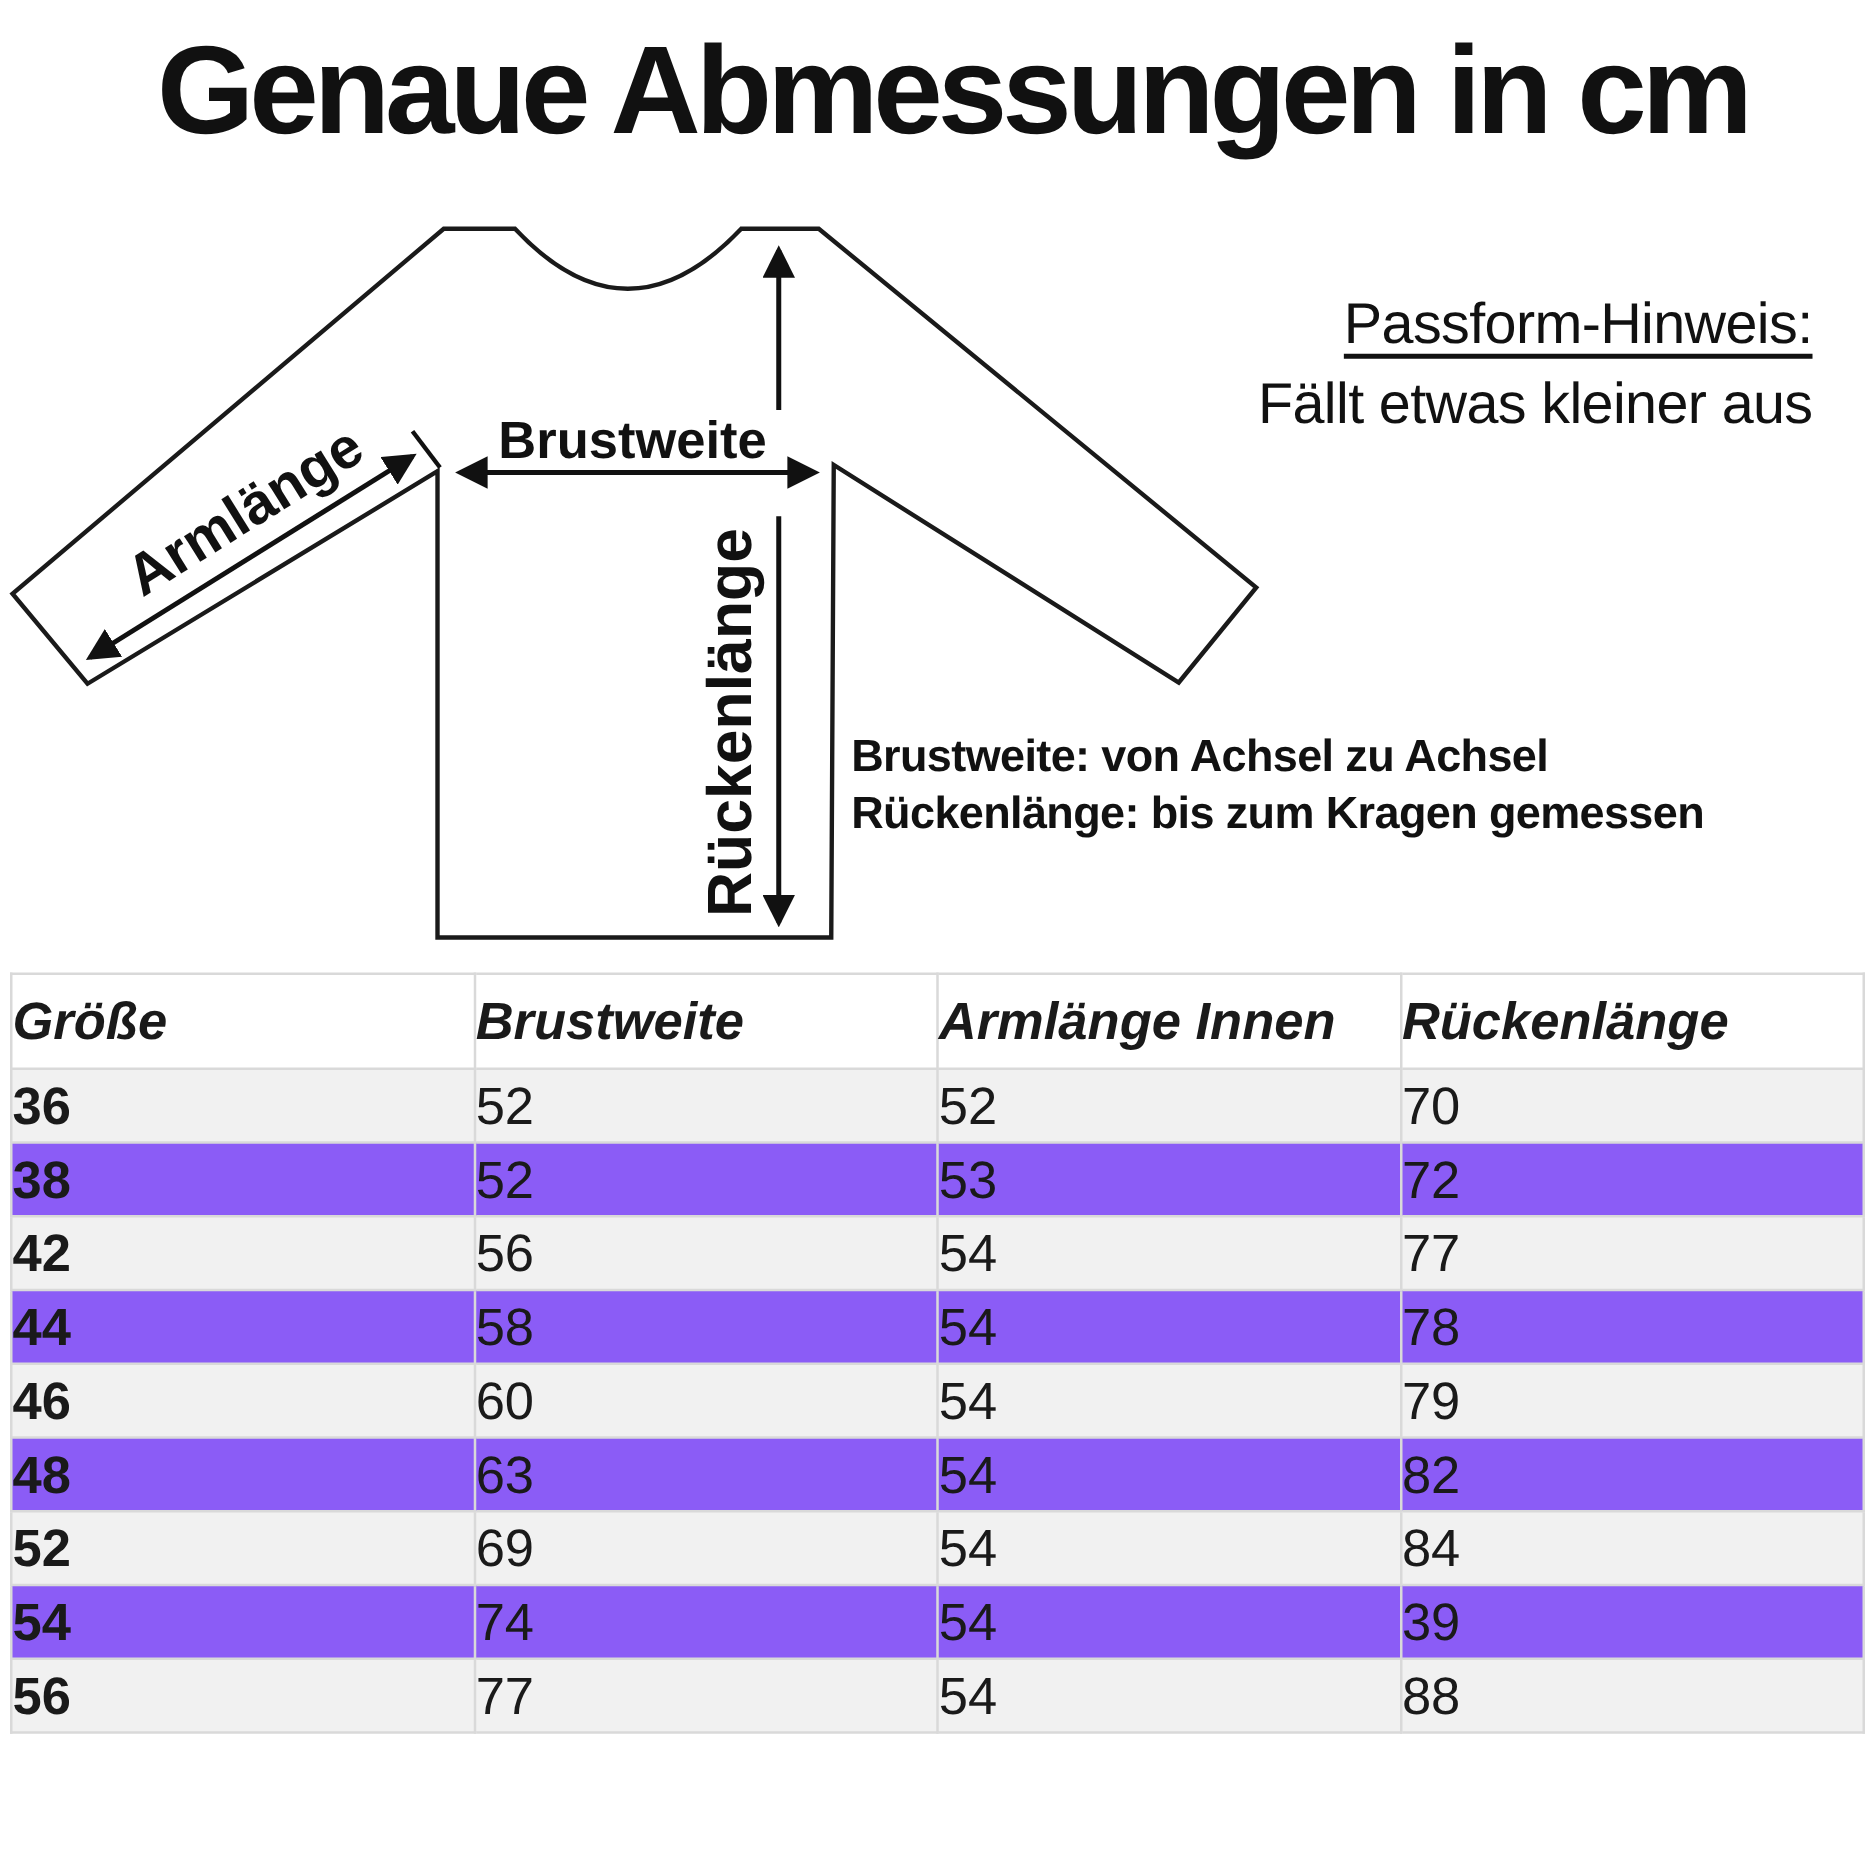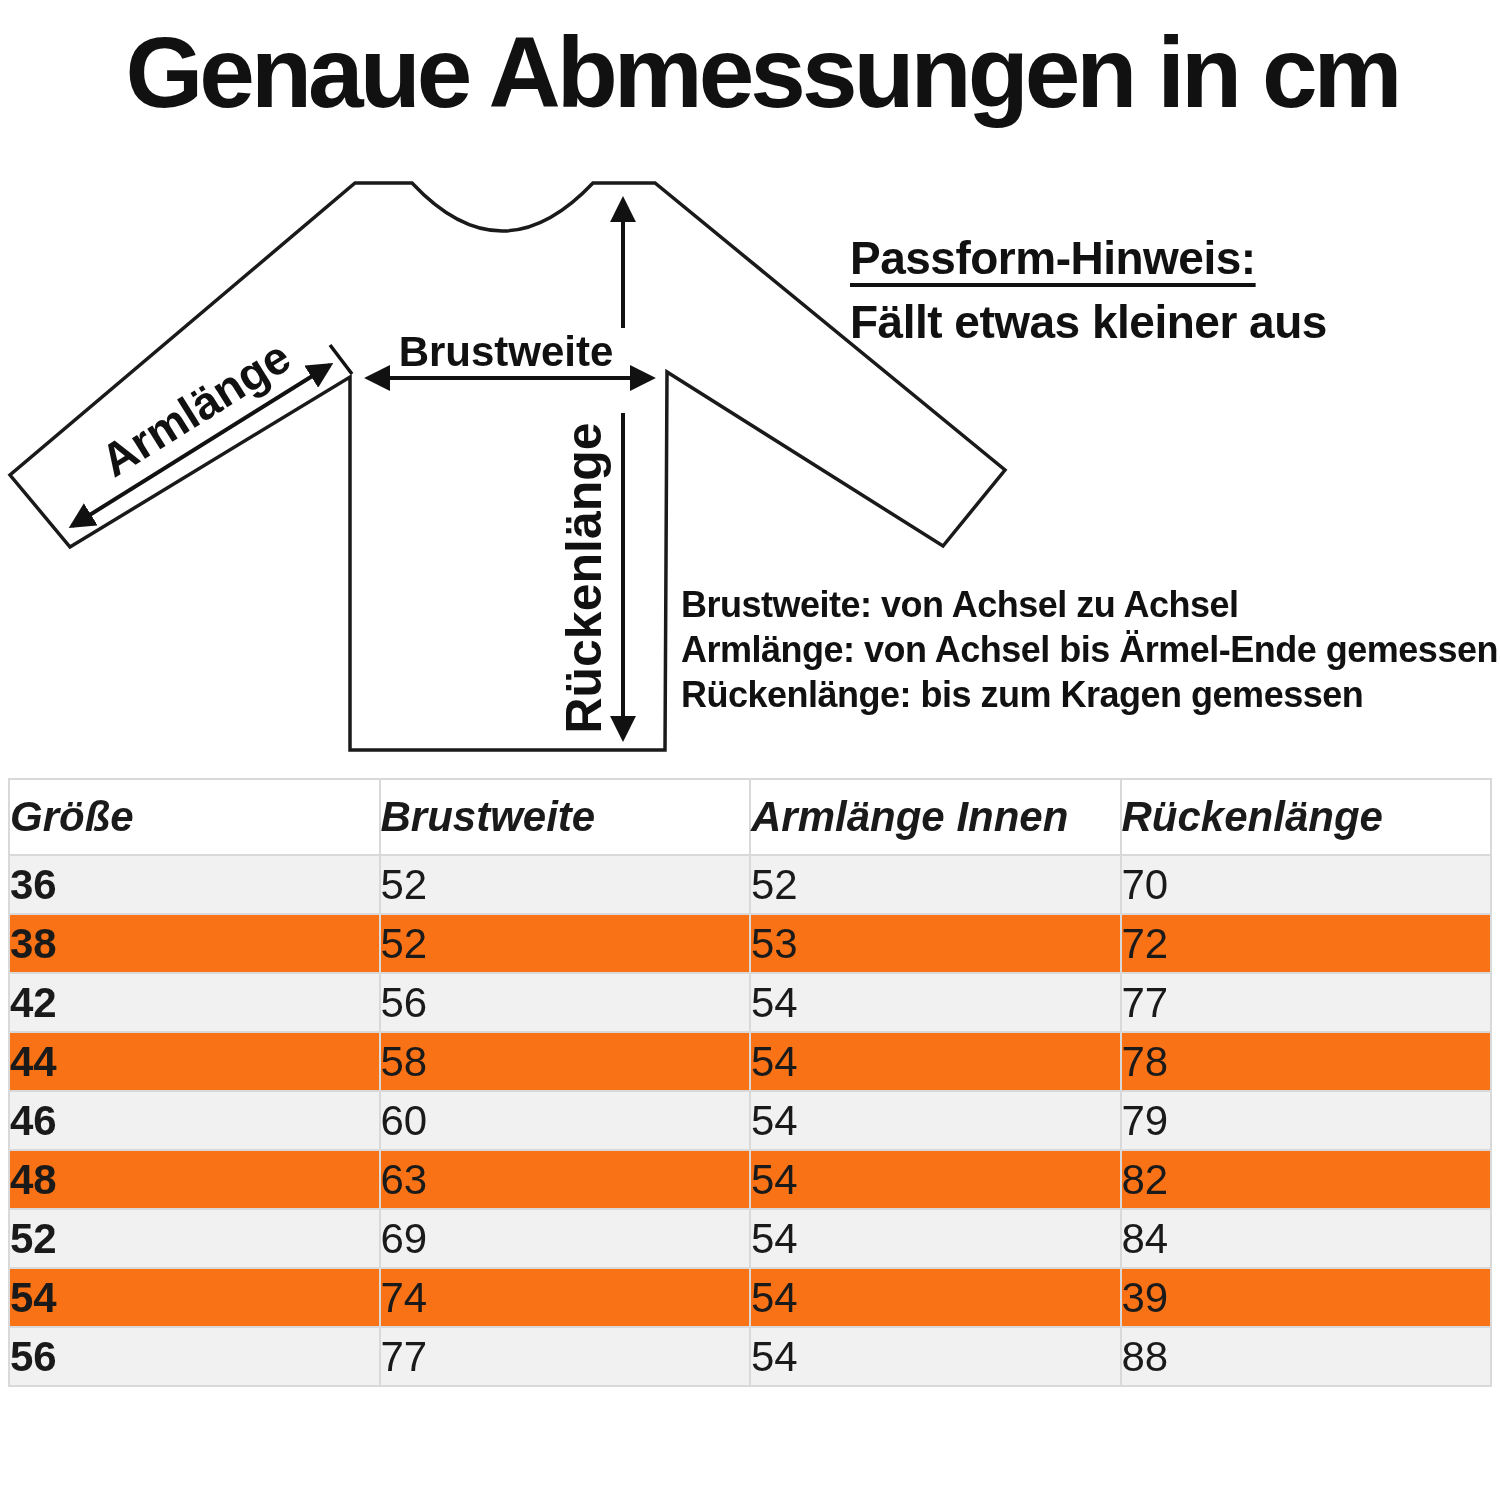--- a/index.html
+++ b/index.html
@@ -20,43 +20,43 @@
   }
   .diagram { position:absolute; left:0; top:160px; }
   .shirt { fill:#ffffff; stroke:#1a1a1a; stroke-width:3.5; stroke-linejoin:miter; }
   .marrow { stroke:#111111; stroke-width:4; fill:none; }
   .tickline { stroke:#111111; stroke-width:3.5; }
   .dlabel { font-family:"Liberation Sans", sans-serif; font-weight:700; fill:#111111; }
   .dlabel-chest { font-size:42px; }
   .dlabel-arm { font-size:46px; }
   .dlabel-back { font-size:50px; }
   .fit-note {
-    position:absolute; left:850px; top:226px; width:600px; text-align:left;
-    font-size:46px; font-weight:700; line-height:64px; letter-spacing:-0.5px; white-space:nowrap;
+    position:absolute; left:850px; top:226px; width:600px; text-align:right;
+    font-size:46px; font-weight:400; line-height:64px; letter-spacing:-0.5px; white-space:nowrap;
   }
   .fit-note .underlined {
     text-decoration:underline; text-decoration-thickness:4px; text-underline-offset:9px;
   }
   .explanations {
     position:absolute; left:681px; top:582px;
     font-size:36px; font-weight:700; line-height:45px; letter-spacing:-0.5px; white-space:nowrap;
   }
   .size-table {
     position:absolute; left:8px; top:778px; width:1484px;
     border-collapse:collapse; table-layout:fixed;
   }
   .size-table th, .size-table td {
     border:2px solid var(--table-border); text-align:left; vertical-align:middle; padding:0;
     color:#1a1a1a;
     margin-left:47px;
   }
   .size-table th {
     height:74px; font-size:42px; font-weight:700; font-style:italic; background:#ffffff;
   }
-  .size-table td { height:57px; font-size:42px; font-weight:400; background:#f97316; }
+  .size-table td { height:57px; font-size:42px; font-weight:400; background:#8b5cf6; }
   .size-table tbody tr:nth-child(odd) td { background:var(--row-alt); }
   .size-table td:first-child { font-weight:700; }
 </style>
 </head>
 <body>
 
 <div class="page">
 
   <h1 class="title">Genaue Abmessungen in cm</h1>
 
@@ -86,21 +86,20 @@
     <text class="dlabel dlabel-arm" transform="translate(204,262) rotate(-32)" text-anchor="middle">Armlänge</text>
   </svg>
 
   <div class="fit-note">
     <div><span class="underlined">Passform-Hinweis:</span></div>
     <div>Fällt etwas kleiner aus</div>
   </div>
 
   <div class="explanations">
     <div>Brustweite: von Achsel zu Achsel</div>
-    <div>Armlänge: von Achsel bis Ärmel-Ende gemessen</div>
     <div>Rückenlänge: bis zum Kragen gemessen</div>
   </div>
 
   <table class="size-table">
     <thead>
       <tr>
           <th>Größe</th>
           <th>Brustweite</th>
           <th>Armlänge Innen</th>
           <th>Rückenlänge</th>

